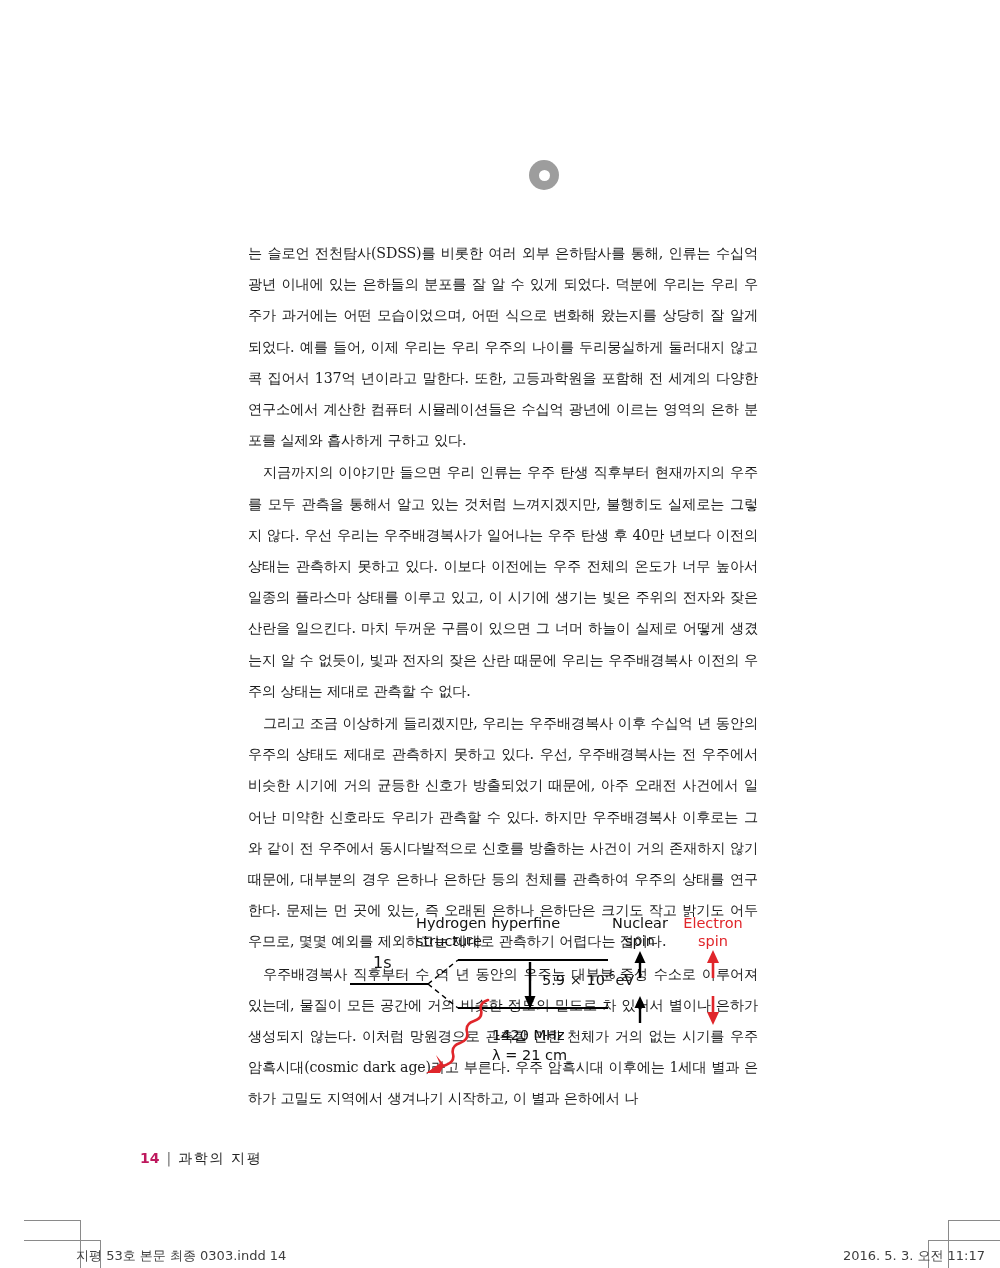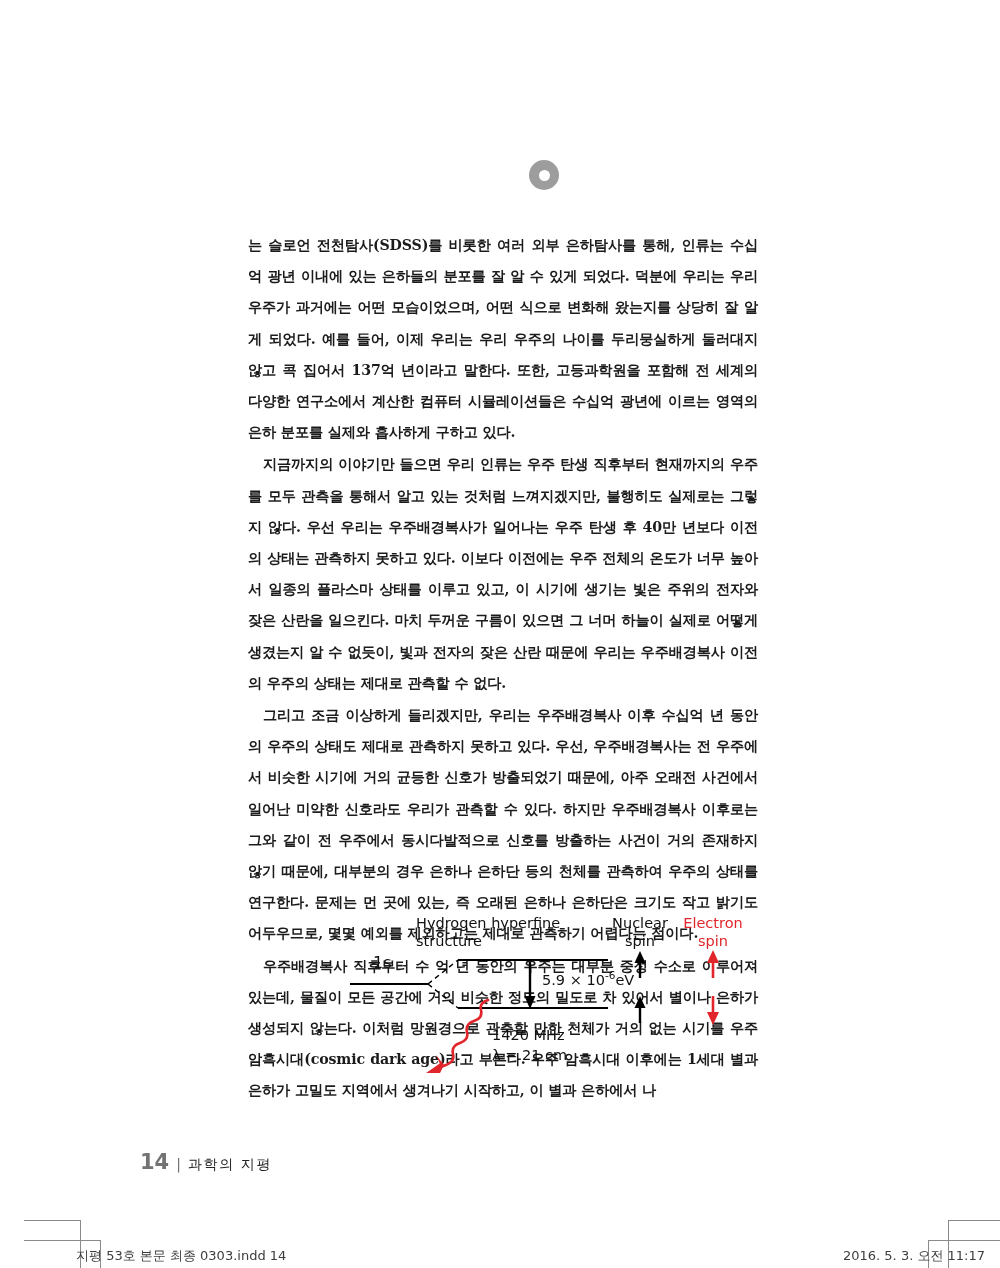--- a/index.html
+++ b/index.html
@@ -64,23 +64,22 @@
     width: 11px;
     height: 11px;
     border-radius: 50%;
     background: #ffffff;
   }
 
   
   #text-column {
     position: absolute;
     left: 248px;
-    top: 230px;
+    top: 238px;
     width: 510px;
-    font-weight: bold;
   }
   .para {
     font-family: "DejaVu Serif", "Liberation Serif", serif;
     font-size: 14.2px;
     line-height: 31.2px;
     text-align: justify;
     text-justify: inter-character;
     margin: 0 0 1px 0;
     color: #1b1b1b;
     word-break: break-all;
@@ -115,23 +114,23 @@
   #folio {
     position: absolute;
     left: 140px;
     top: 1150px;
     display: flex;
     align-items: baseline;
     gap: 7px;
     font-family: "DejaVu Sans", "Liberation Sans", sans-serif;
   }
   #folio .num {
-    font-size: 21px;
+    font-size: 14px;
     font-weight: bold;
-    color: #737373;
+    color: #be185d;
   }
   #folio .sep {
     font-size: 14px;
     color: #6f6f6f;
   }
   #folio .pub {
     font-size: 14px;
     color: #222222;
     letter-spacing: 1.6px;
   }

